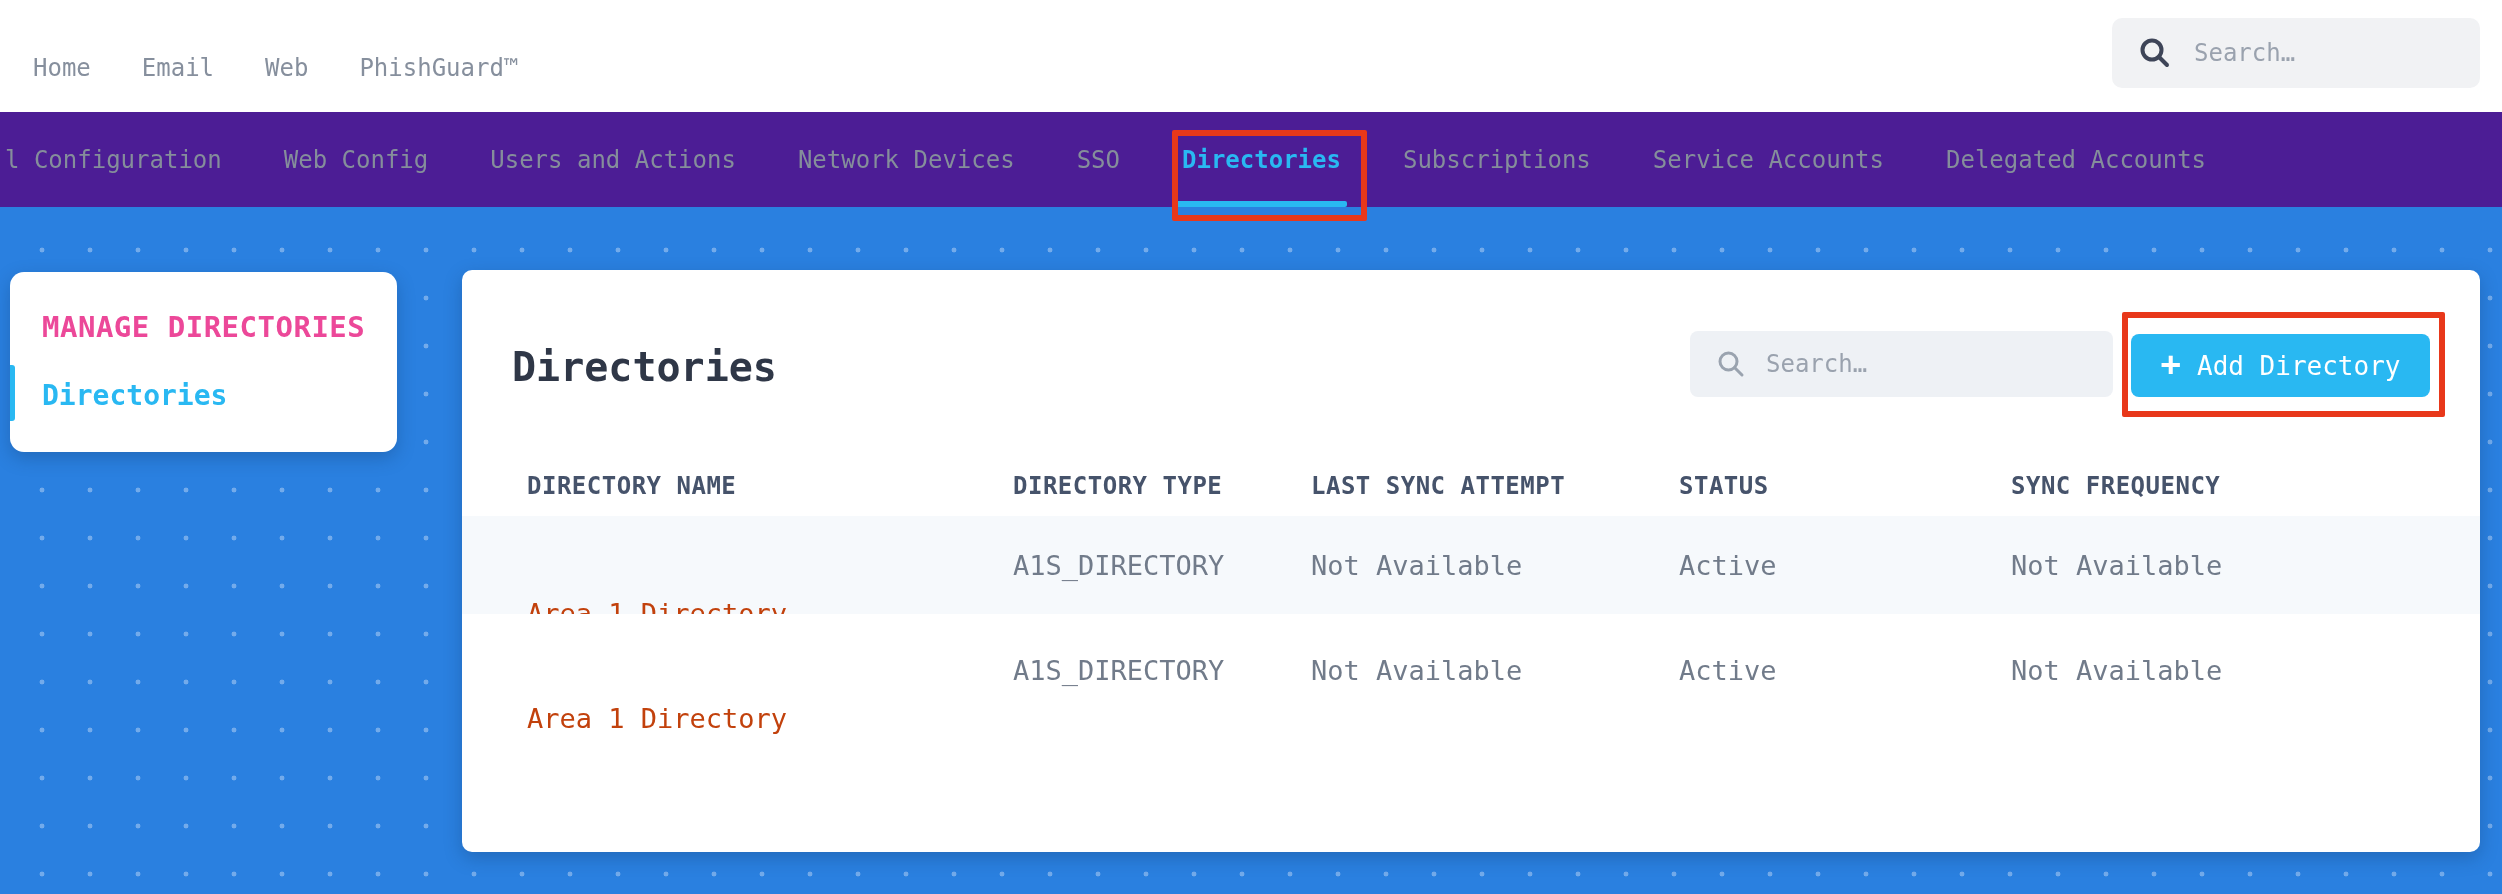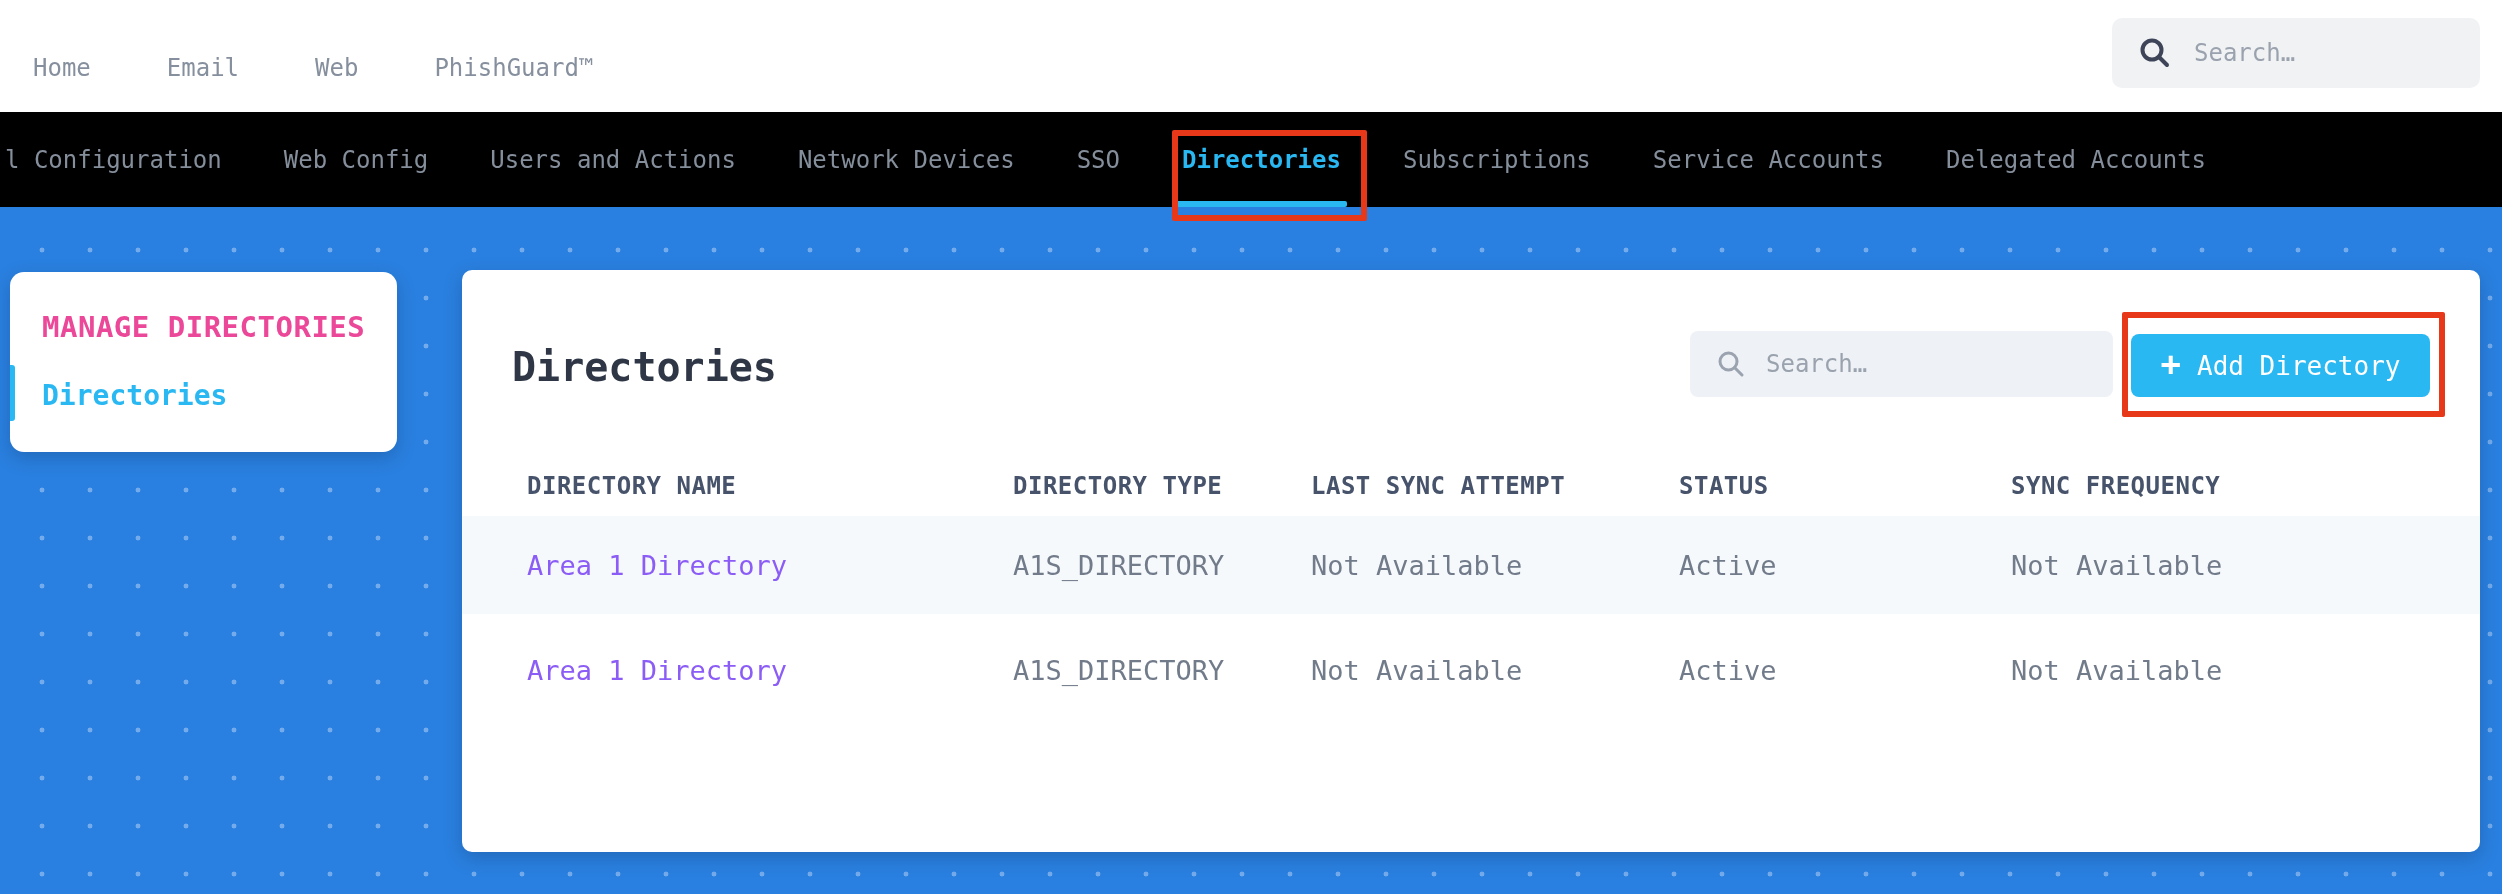--- a/index.html
+++ b/index.html
@@ -8,41 +8,41 @@
     position:relative;
     font-family:"DejaVu Sans Mono","Liberation Mono",monospace;
     background:#ffffff;
     overflow:hidden;
   }
 
   
   .topnav {
     position:absolute; left:0; top:0; width:2502px; height:138px;
     background:#ffffff; border-bottom:2px solid #14b8a6;
-    display:flex; align-items:center; gap:76px; padding-left:33px;
+    display:flex; align-items:center; gap:51px; padding-left:33px;
   }
   .topnav .nav-item {
     font-size:24px; color:#868f9d; cursor:pointer; white-space:nowrap;
   }
   .top-search {
     position:absolute; right:22px; top:18px; width:368px; height:70px;
     background:#f1f2f4; border-radius:10px;
     display:flex; align-items:center; padding-left:26px; gap:22px;
   }
   .top-search svg { flex:0 0 auto; }
   .search-input {
     flex:1; border:none; outline:none; background:transparent;
     font-family:inherit; font-size:24px; color:#5b6472; min-width:0;
   }
   .search-input::placeholder { color:#9aa2ae; }
 
   
   .tabnav {
     position:absolute; left:0; top:112px; width:2502px; height:95px;
-    background:#000000;
+    background:#4c1d95;
     display:flex; align-items:stretch; gap:62px; padding-left:5px;
   }
   .tab {
     position:relative; display:flex; align-items:center;
     font-size:24px; color:#858e9b; cursor:pointer; white-space:nowrap;
   }
   .tab.active { color:#29b8f2; font-weight:bold; }
   .tab .underline {
     position:absolute; left:-6px; right:-6px; bottom:0; height:6px;
     background:#29b8f2; border-radius:2px;
@@ -114,21 +114,21 @@
   .trow.r3 { height:126px; background:#f6f9fc; }
   .cell {
     position:absolute; top:50%; transform:translateY(-50%);
     white-space:nowrap; font-size:27px; color:#717b8a;
   }
   .trow.header .cell {
     font-size:24px; font-weight:bold; color:#46536b; letter-spacing:0.5px;
   }
   .c1 { left:65px; }  .c2 { left:551px; } .c3 { left:849px; }
   .c4 { left:1217px; } .c5 { left:1549px; }
-  .cell.link { color:#8b5cf6; cursor:pointer; }
+  .cell.link { color:#c2410c; cursor:pointer;margin-top:48px; }
   .row-menu {
     position:absolute; left:1898px; top:50%; transform:translateY(-50%);
     font-size:28px; letter-spacing:3px; color:#b9c0cb; cursor:pointer;
   }
 
   
   .annotation {
     position:absolute; border:6px solid #e8381a; border-radius:2px;
     pointer-events:none; z-index:50; background:transparent;
   }

